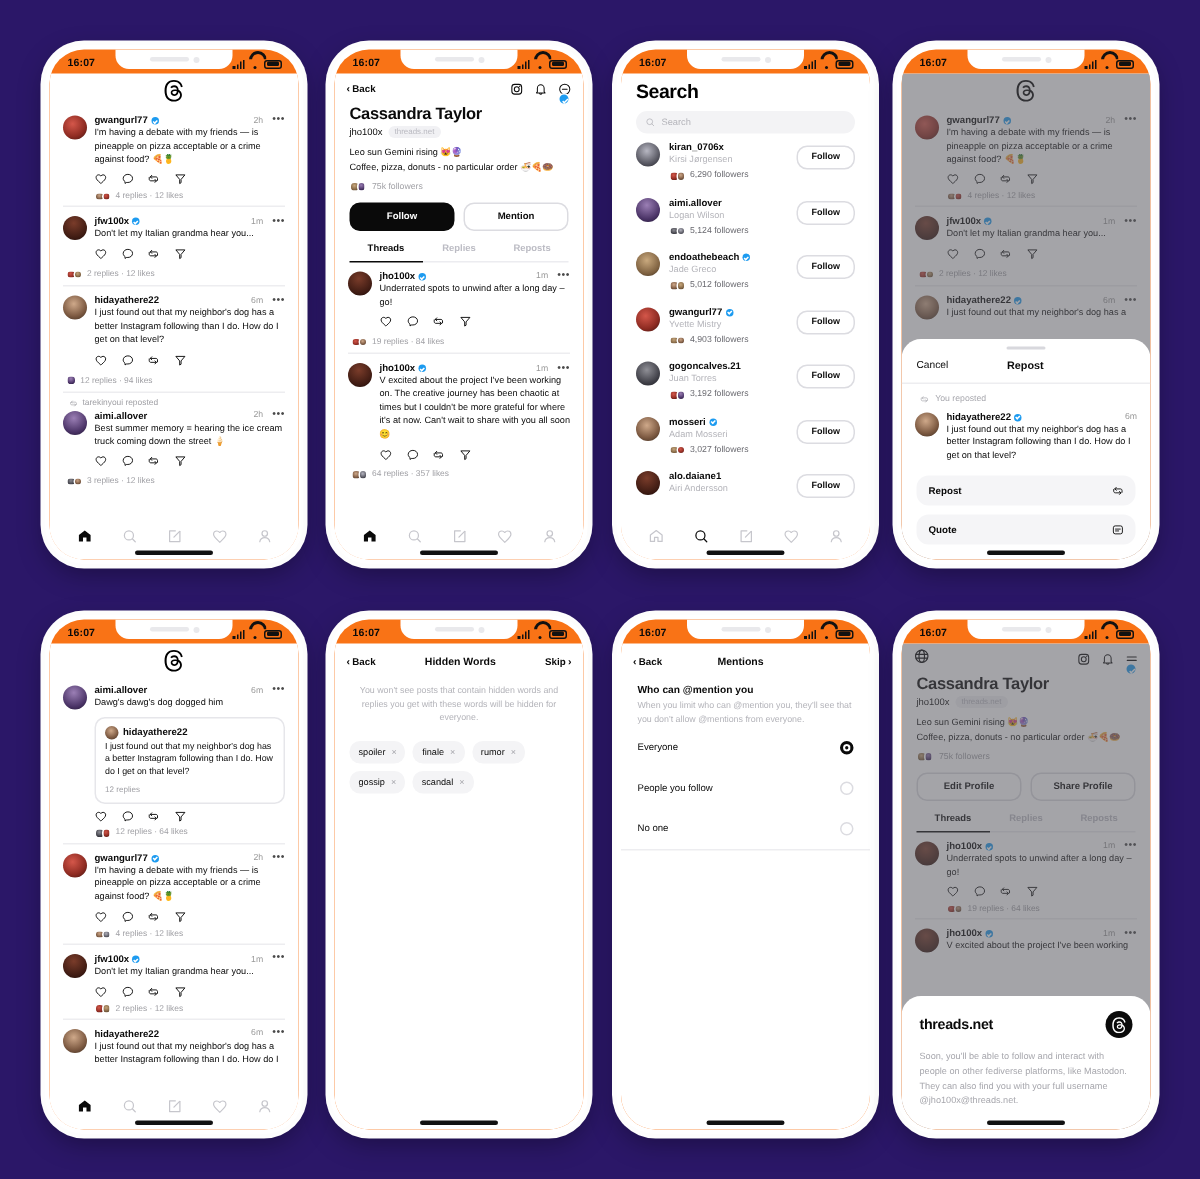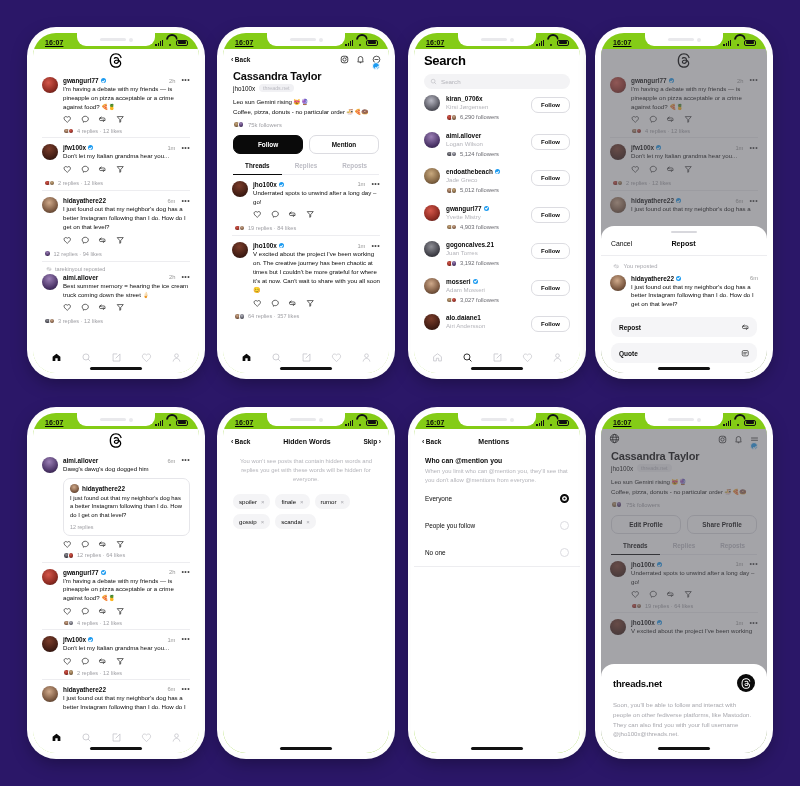--- a/index.html
+++ b/index.html
@@ -15,24 +15,23 @@
   .phone {
     position: absolute;
     width: 172px; height: 346px;
     background: #ffffff;
     border-radius: 26px;
     box-shadow: 0 0 0 3px #fdfdfd, 0 6px 18px rgba(0,0,0,.35);
     overflow: hidden;
   }
   .screen {
     position: absolute; inset: 3px;
-    background: #84cc16;
+    background: #f97316;
     border-radius: 23px;
     overflow: hidden;
-    text-decoration: underline;
   }
   .notch {
     position: absolute; top: 0; left: 50%; transform: translateX(-50%);
     width: 78px; height: 13px;
     background: #fff;
     border-bottom-left-radius: 9px; border-bottom-right-radius: 9px;
     z-index: 40;
     display: flex; align-items: center; justify-content: center; gap: 3px;
   }
   .notch .speaker { width: 26px; height: 2.5px; background: #e9e9ec; border-radius: 2px; }

